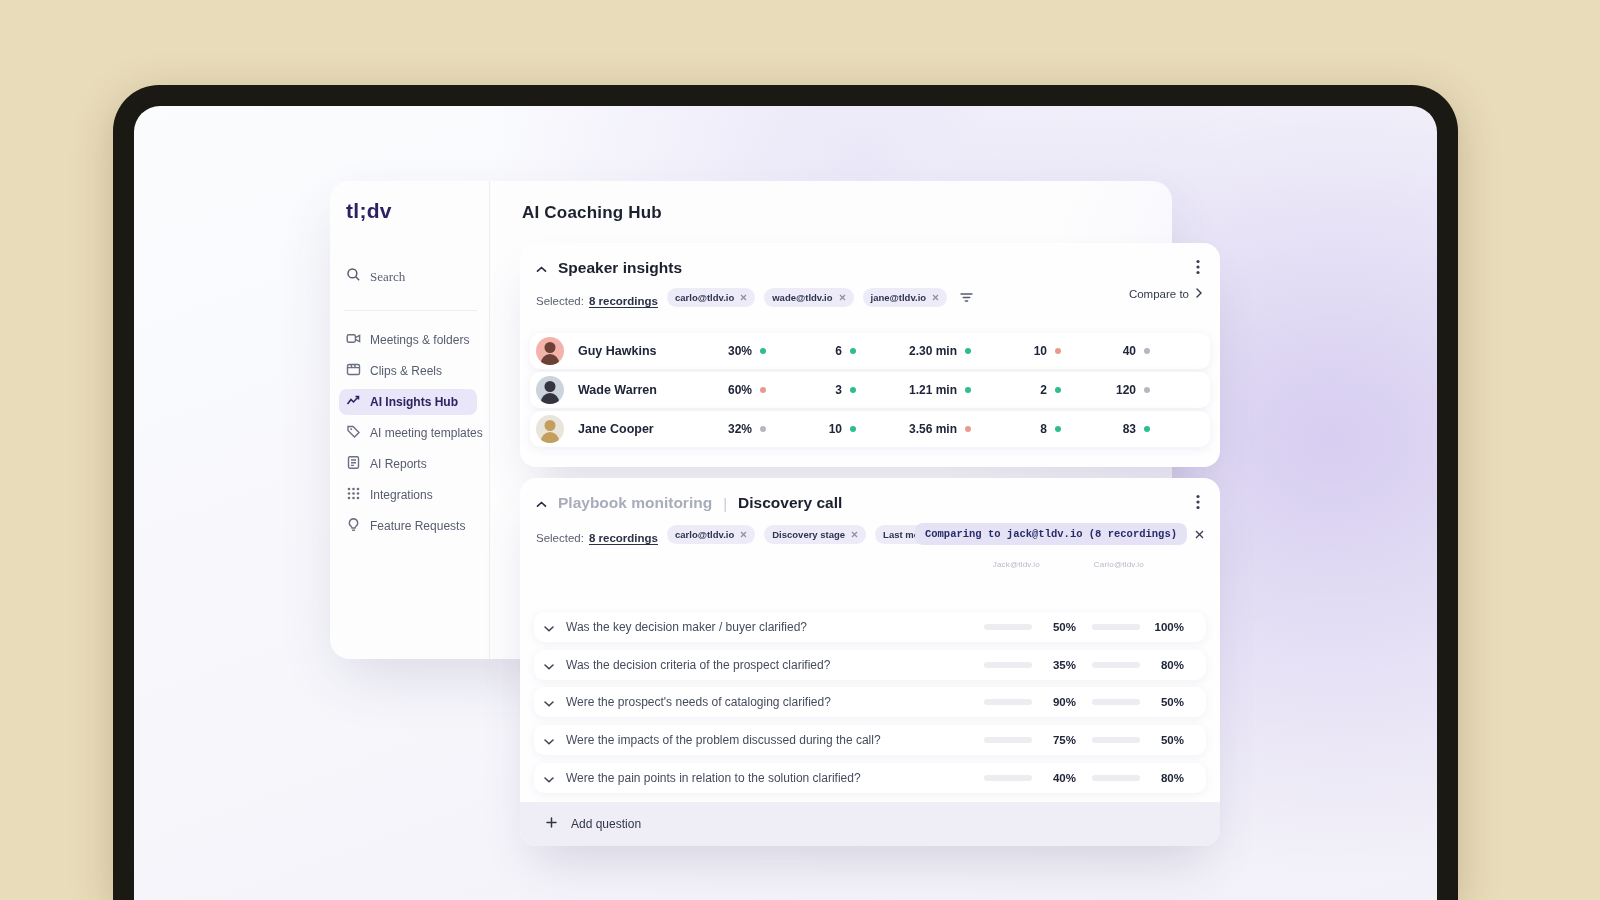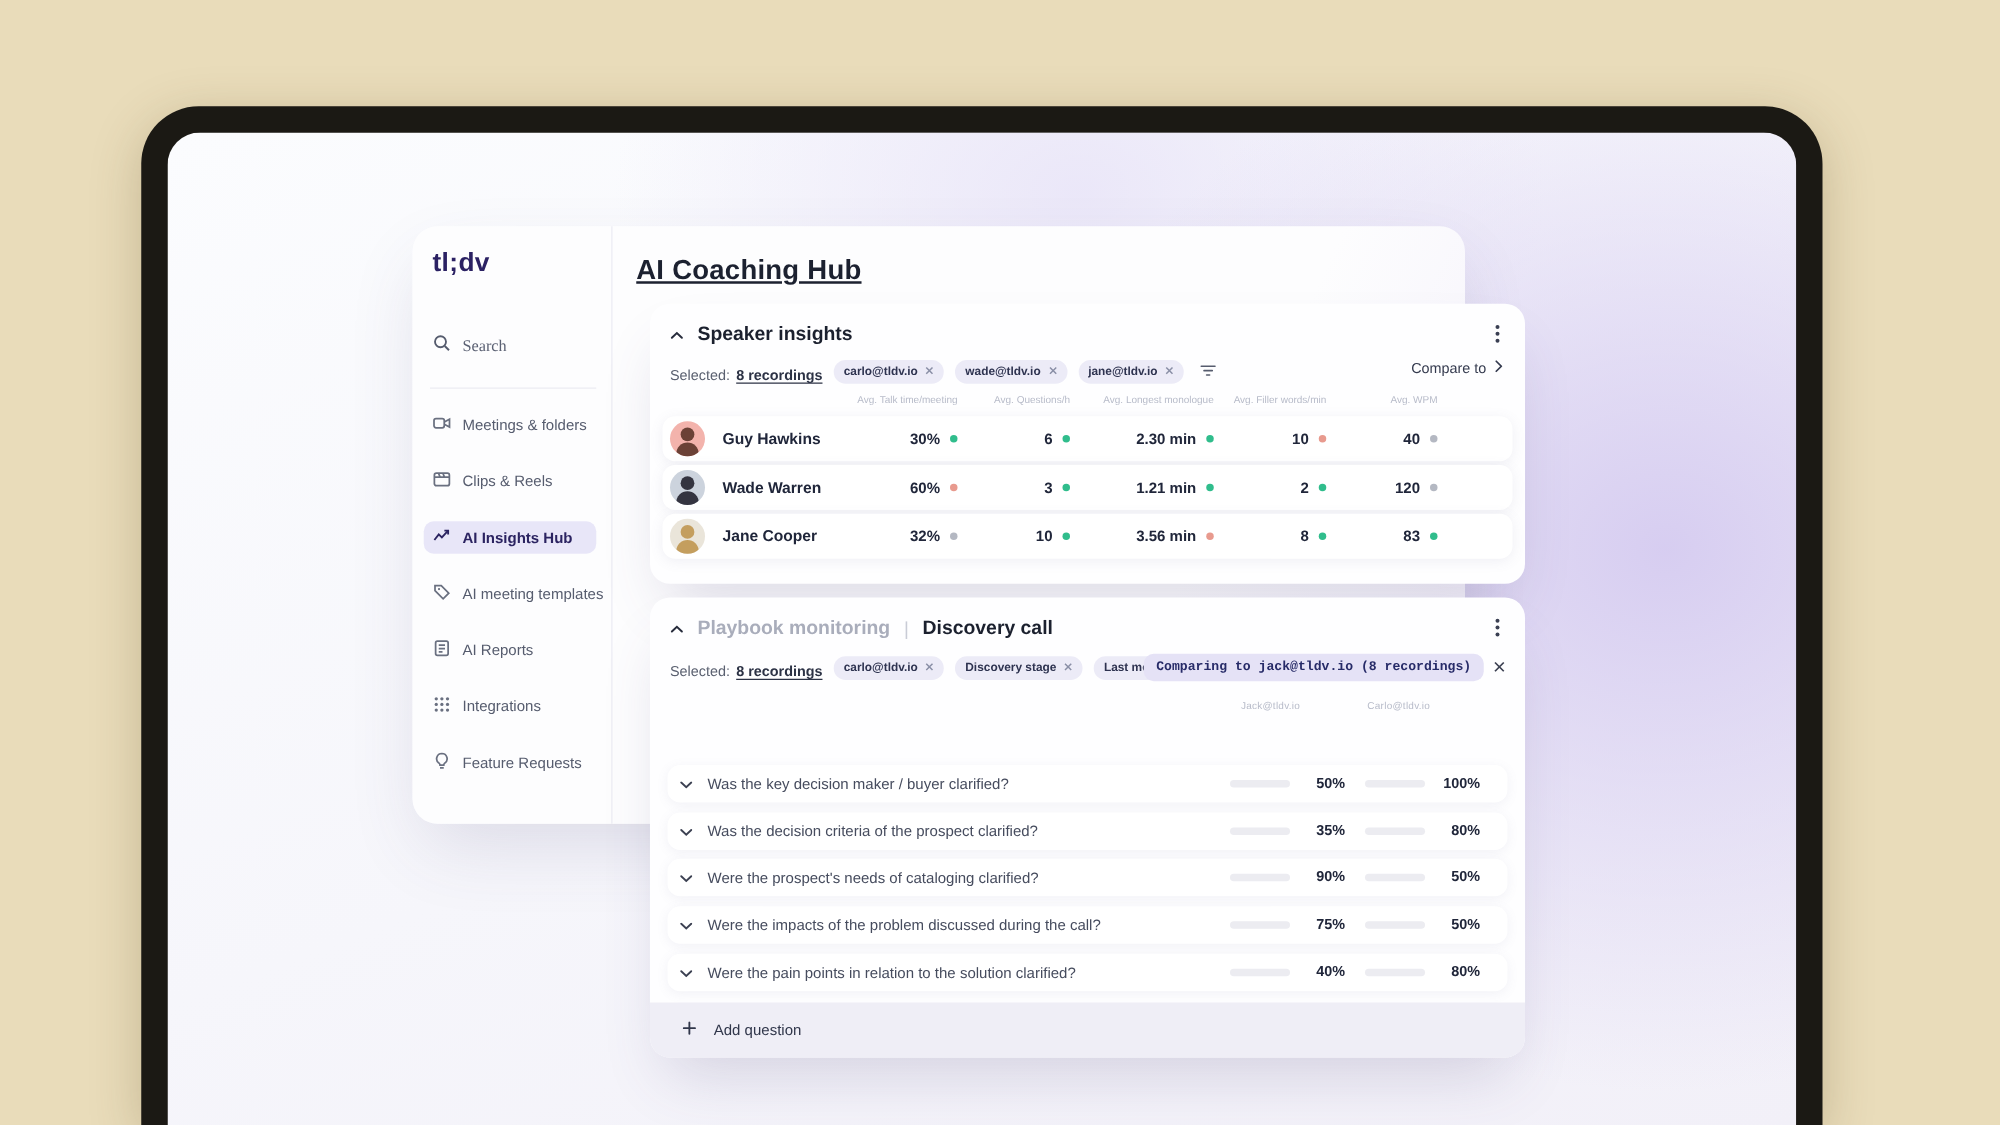--- a/index.html
+++ b/index.html
@@ -19,29 +19,29 @@
   .panel { position:absolute; left:196px; top:75px; width:842px; height:478px;
     background:linear-gradient(115deg,#fdfdfe 70%,#f2effa 100%);
     border-radius:20px; box-shadow:0 24px 60px -10px rgba(76,66,120,.16); }
 
   .sidebar { position:absolute; left:0; top:0; width:160px; height:100%;
     border-right:1px solid #ececf3; padding:18px 12px 0 16px; }
   .logo { font-size:21px; font-weight:800; color:#2b2163; letter-spacing:.3px; }
   .search-row { display:flex; align-items:center; gap:9px; margin-top:44px;
     color:#5b6173; font-size:13px; cursor:pointer;font-family:Liberation Serif, serif; }
   .side-divider { height:1px; background:#ececf2; margin:24px 0 16px -2px; }
-  .nav { display:flex; flex-direction:column; gap:19px; }
+  .nav { display:flex; flex-direction:column; gap:5px; }
   .nav-item { display:flex; align-items:center; gap:9px; height:26px; padding:0 7px;
     margin-left:-7px; border-radius:8px; color:#565c6e; font-size:12px; cursor:pointer; white-space:nowrap; }
   .nav-item svg { flex:0 0 auto; color:#6a7080; }
   .nav-item.active { background:#e8e6f8; color:#2b2361; font-weight:700; }
   .nav-item.active svg { color:#2b2361; }
 
-  .page-title { position:absolute; left:179px; top:22px; font-size:22px;
-    font-weight:600; color:#1c2130; letter-spacing:.2px;text-decoration:underline; }
+  .page-title { position:absolute; left:192px; top:22px; font-size:17px;
+    font-weight:600; color:#1c2130; letter-spacing:.2px; }
 
   
   .card { position:absolute; left:386px; width:700px; background:#fefeff;
     border-radius:16px; box-shadow:0 26px 50px -14px rgba(80,70,125,.20); }
   .card-head { position:absolute; left:16px; top:16px; display:flex; align-items:center; gap:11px; }
   .card-title { font-size:15.5px; font-weight:600; color:#1b202e; }
   .muted-title { font-size:15.5px; font-weight:600; color:#a9adbb; }
   .title-sep { font-size:15px; color:#c9ccd6; font-weight:400; }
   .kebab { position:absolute; right:20px; top:16px; color:#3a3f52; cursor:pointer; }
   .filters { position:absolute; left:16px; display:flex; align-items:flex-end; gap:9px; }
@@ -50,21 +50,21 @@
     text-underline-offset:2px; cursor:pointer; margin-left:-4px; }
   .chip { display:flex; align-items:center; gap:6px; background:#ecebf7; border-radius:10px;
     padding:4px 8px; font-size:9.5px; font-weight:700; color:#2e3350; cursor:pointer; }
   .chip svg { color:#8a8fa6; }
   .filter-ic { color:#565c6e; cursor:pointer; margin-left:4px; }
   .tiny-col { position:absolute; font-size:8px; color:#b7bbc9; letter-spacing:.2px; }
 
   
   #speaker { top:137px; height:224px; }
   #speaker .filters { top:45px; }
-  .compare-btn { position:absolute; right:18px; top:45px; display:flex; align-items:center;
+  .compare-btn { position:absolute; right:18px; top:45px; display:flex; 
     gap:7px; font-size:11.5px; color:#343a4e; cursor:pointer; }
   .cols-row { position:absolute; left:10px; right:10px; top:72px; display:flex; padding-right:60px; }
   .cols-row .c { font-size:8px; color:#b7bbc9; text-align:right; }
   .srow { position:absolute; left:10px; right:10px; height:36px; background:#fff;
     border-radius:10px; box-shadow:0 2px 10px rgba(110,110,150,.10);
     display:flex; align-items:center; padding:0 60px 0 6px; }
   .avatar { width:28px; height:28px; border-radius:50%; position:relative; overflow:hidden; flex:0 0 auto; }
   .avatar::before { content:""; position:absolute; top:5px; left:50%; transform:translateX(-50%);
     width:11px; height:11px; border-radius:50%; background:var(--fg,#888); }
   .avatar::after { content:""; position:absolute; top:17px; left:50%; transform:translateX(-50%);
@@ -240,27 +240,20 @@
             </svg>
       </span>
     </div>
     <div class="compare-btn">
       <span>Compare to</span>
       <span><svg width="6" height="10" viewBox="0 0 6 10" fill="none" stroke="currentColor" stroke-width="1.4" stroke-linecap="round">
               <path d="M1 1 L5 5 L1 9"></path>
             </svg></span>
     </div>
 
-    <div class="cols-row">
-      <span class="c m1">Avg. Talk time/meeting</span>
-      <span class="c m2">Avg. Questions/h</span>
-      <span class="c m3">Avg. Longest monologue</span>
-      <span class="c m4">Avg. Filler words/min</span>
-      <span class="c m5">Avg. WPM</span>
-    </div>
 
     <div class="srow" style="top:90px">
       <div class="avatar" style="background: rgb(243, 179, 172); --fg: #6b4136;"></div>
       <span class="sname">Guy Hawkins</span>
       <span class="mcell w1">
             <span class="mval">30%</span>
             <span class="dot dot-green"></span>
           </span>
       <span class="mcell w2">
             <span class="mval">6</span>

